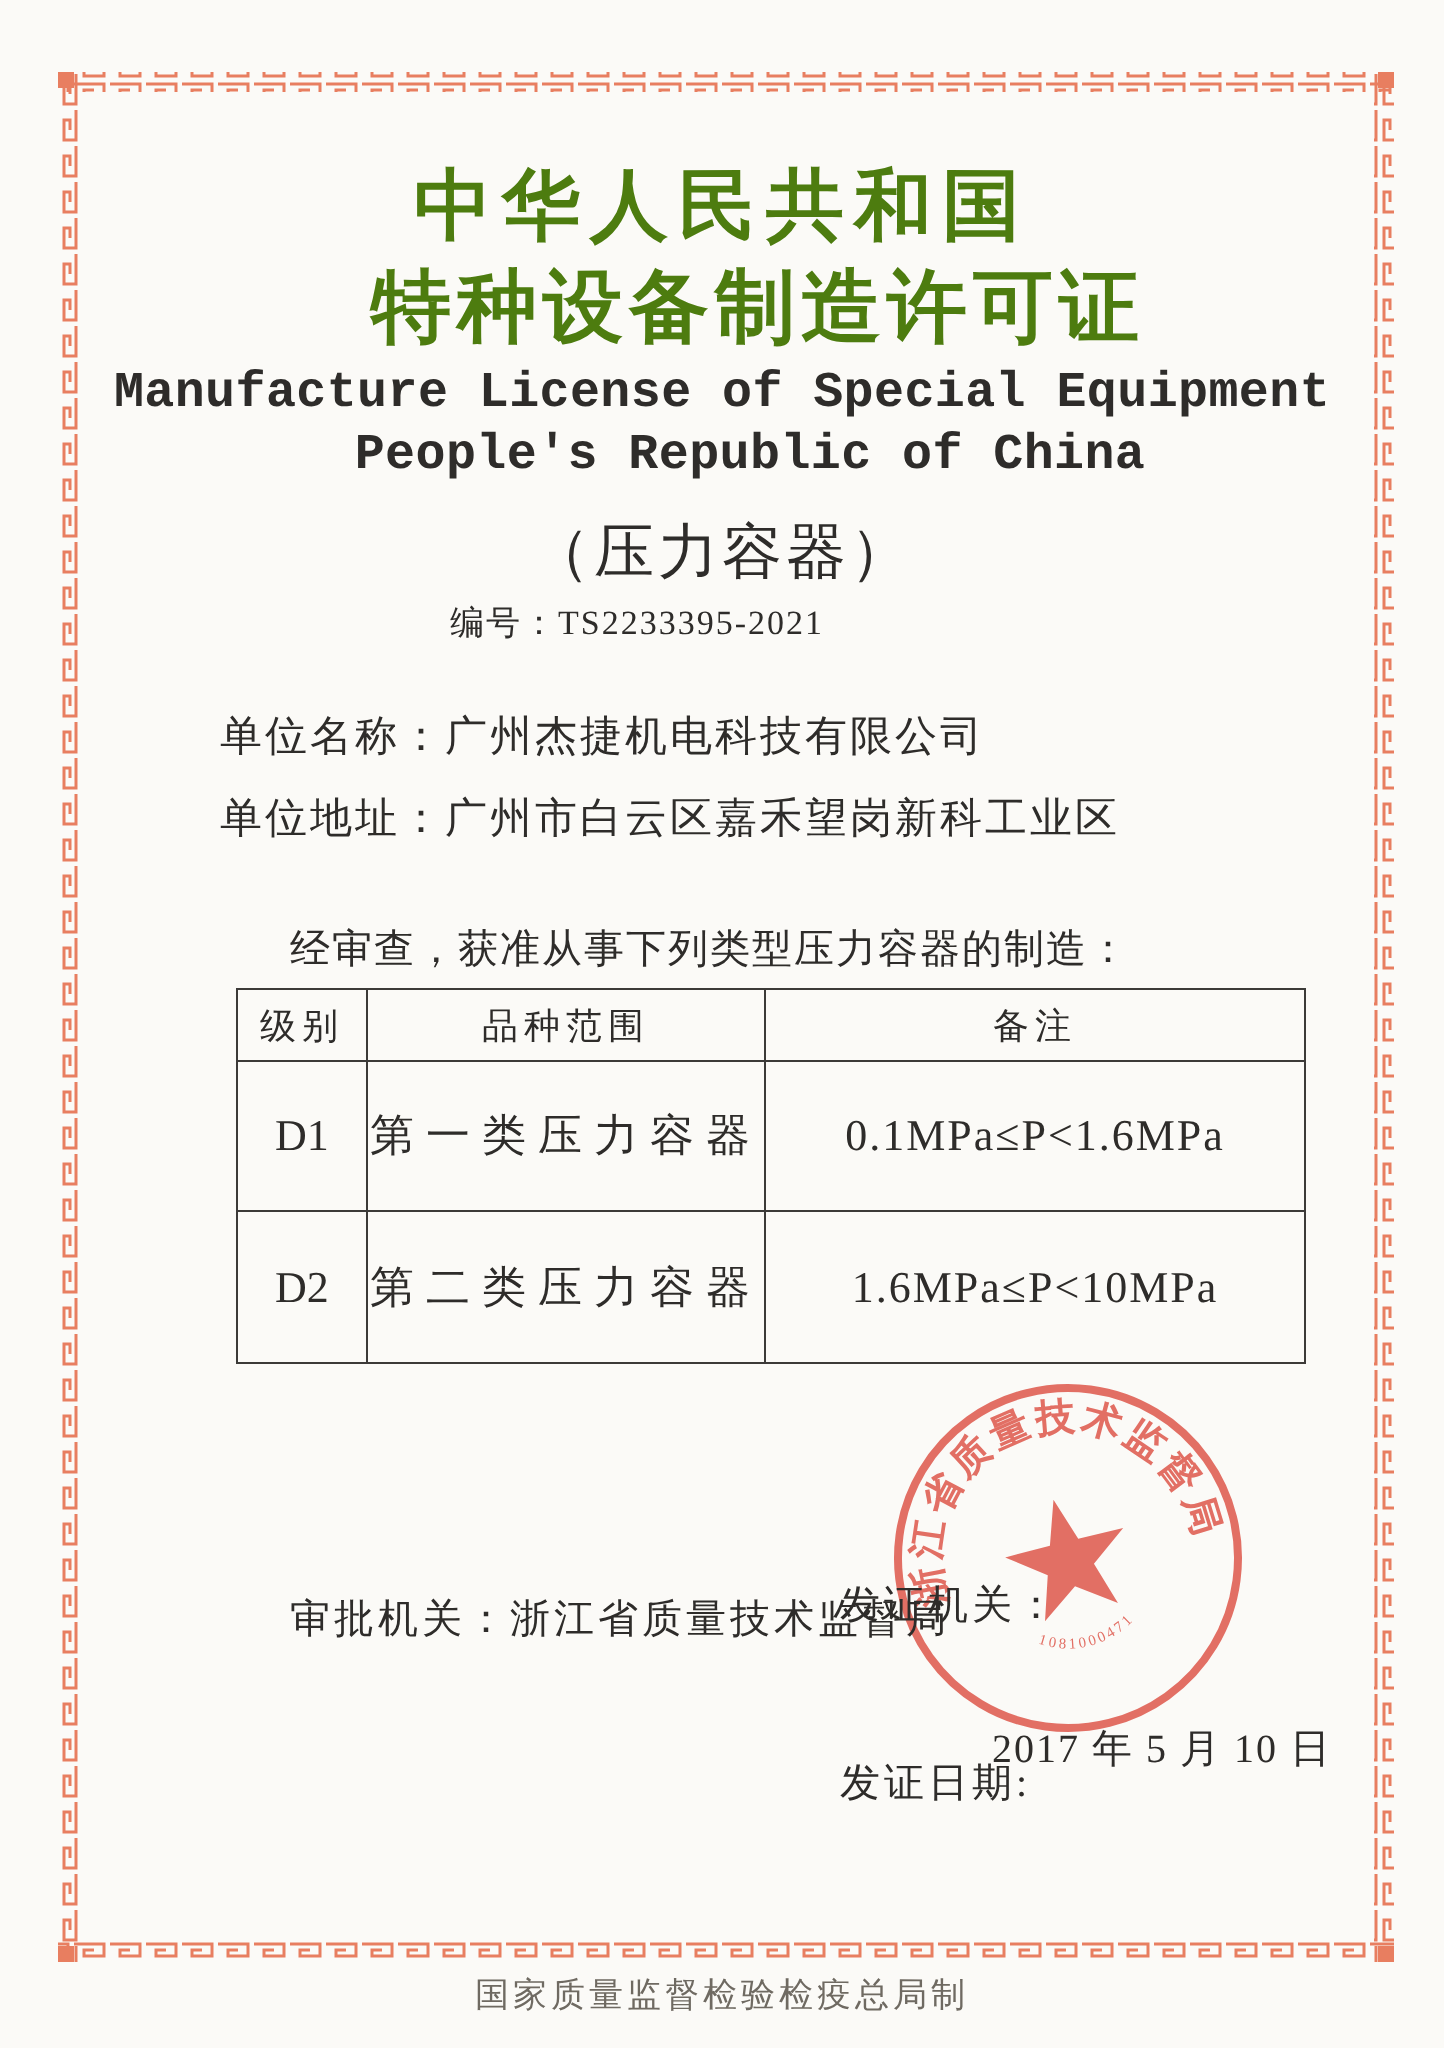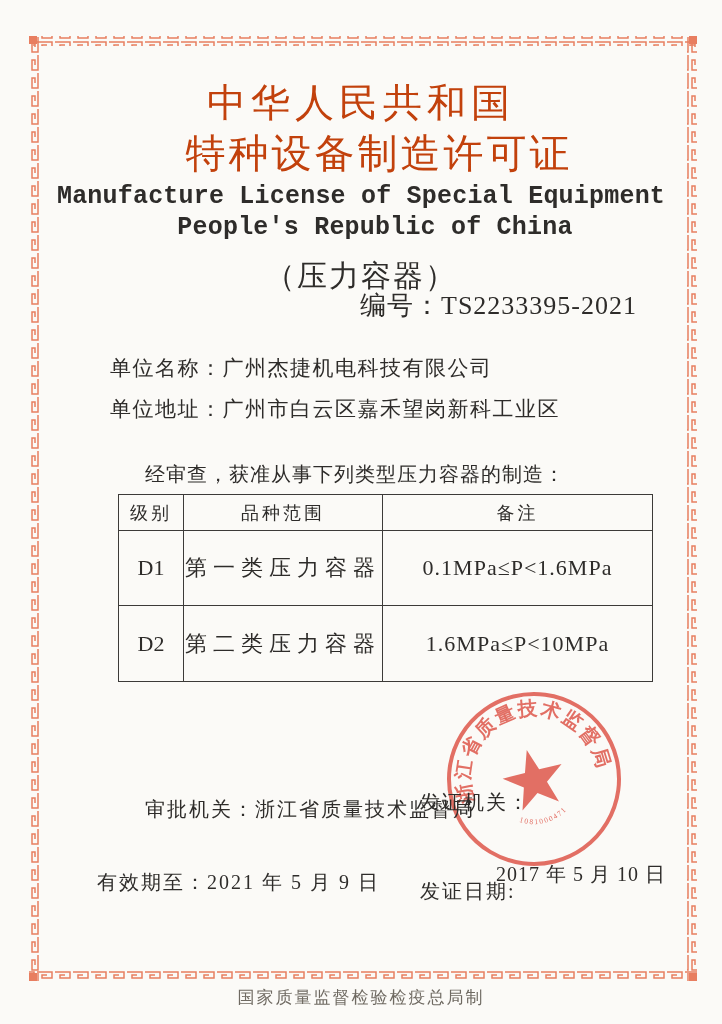--- a/index.html
+++ b/index.html
@@ -7,30 +7,30 @@
     position:relative;
     width:722px;height:1024px;
     background:#fbfaf7;
     font-family:"Liberation Serif","DejaVu Serif",serif;
     color:#2e2c2a;
     overflow:hidden;
   }
   .abs{position:absolute;}
   .center{left:0;width:722px;text-align:center;}
 
-  .title-cn{color:#c2410c;font-weight:normal;}
+  .title-cn{color:#4d7c0f;font-weight:bold;}
   .title-cn1{top:76px;font-size:39px;letter-spacing:5px;}
   .title-cn2{top:126px;font-size:40px;letter-spacing:3px;padding-left:18px;}
   .title-en{font-weight:bold;font-size:25px;letter-spacing:0.2px;font-family:Liberation Mono, monospace;}
   .title-en1{top:182px;}
   .title-en2{top:213px;margin-left:14px;}
 
   .category{top:256px;font-size:30px;letter-spacing:2px;font-weight:500;}
 
-  .license-line{top:288px;left:0;width:637px;text-align:right;font-size:26px;letter-spacing:1px;}
+  .license-line{top:300px;left:0;width:637px;text-align:center;font-size:17px;letter-spacing:1px;}
 
   .info-line{left:110px;font-size:21px;letter-spacing:1.5px;}
   .company-name-line{top:354px;font-family:Liberation Mono, monospace;}
   .company-address-line{top:395px;}
 
   .statement{top:461px;left:145px;font-size:20px;letter-spacing:1px;}
 
   table.scope-table{
     position:absolute;left:118px;top:494px;
     width:534px;border-collapse:collapse;table-layout:fixed;
@@ -142,22 +142,19 @@
       <text font-size="7.5" fill="#dd5145" letter-spacing="1.5">
         <textPath href="#serialArc" startOffset="50%" text-anchor="middle">1081000471</textPath>
       </text>
       <path fill="#dd5145" d="M91,61 L98.3,82.9 L121.4,83.1 L102.9,96.9 L109.8,118.9 L91,105.5 L72.2,118.9 L79.1,96.9 L60.6,83.1 L83.7,82.9 Z"></path>
     </g>
   </svg>
 
   <div class="abs bottom-label approving-row">
     <span>审批机关：</span><span>浙江省质量技术监督局</span>
   </div>
-  <div class="abs bottom-label valid-row">
-    <span>有效期至：</span><span>2021 年 5 月 9 日</span>
-  </div>
   <div class="abs bottom-label issuing-label">发证机关：</div>
   <div class="abs bottom-label issue-date-label">发证日期:</div>
   <div class="abs issue-date-value">2017 年 5 月 10 日</div>
 
   <div class="abs center footer-line">国家质量监督检验检疫总局制</div>
 
 </div>
 
 </body></html>

